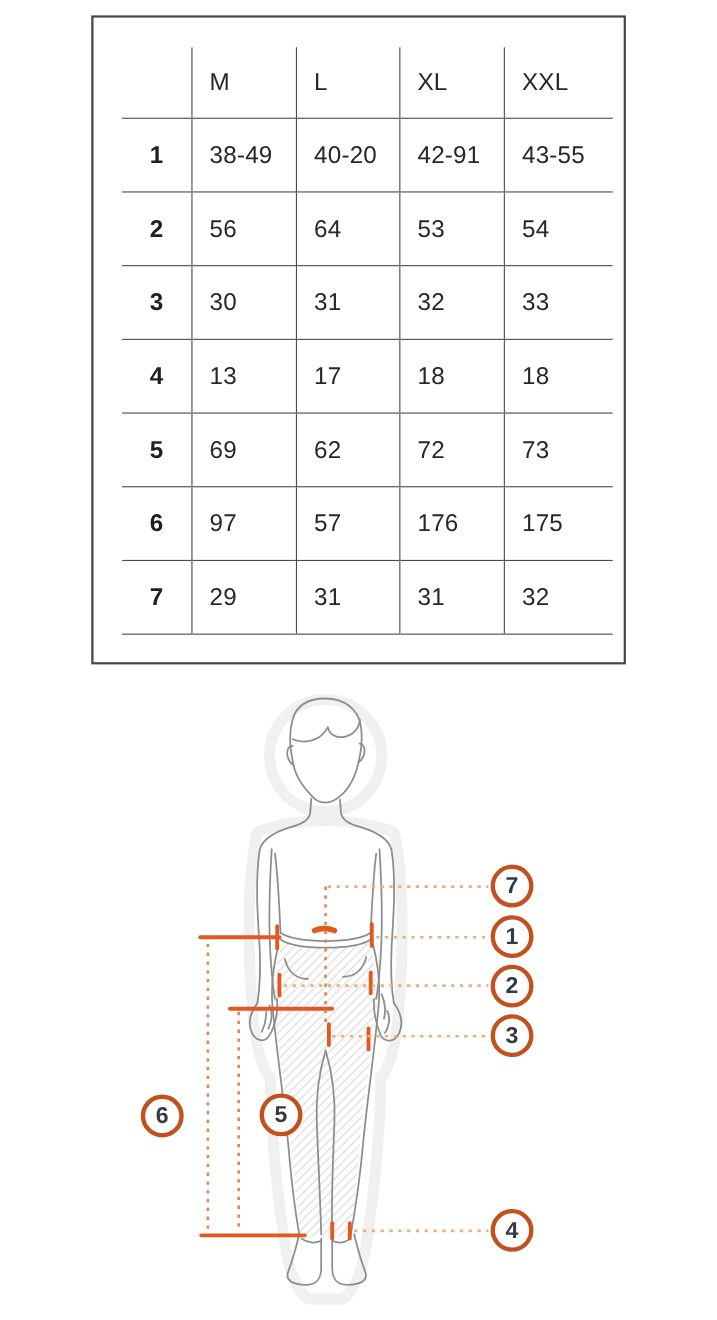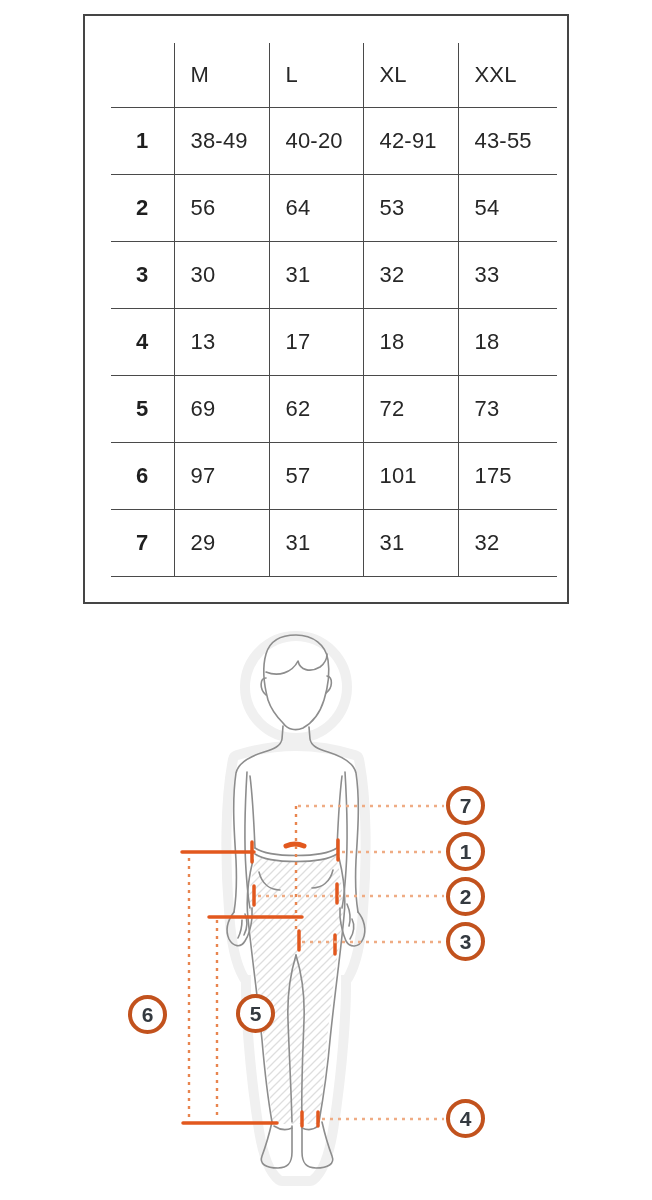--- a/index.html
+++ b/index.html
@@ -99,21 +99,21 @@
         <th>5</th>
         <td>69</td>
         <td>62</td>
         <td>72</td>
         <td>73</td>
       </tr>
       <tr>
         <th>6</th>
         <td>97</td>
         <td>57</td>
-        <td>101</td>
+        <td>176</td>
         <td>175</td>
       </tr>
       <tr>
         <th>7</th>
         <td>29</td>
         <td>31</td>
         <td>31</td>
         <td>32</td>
       </tr>
     </tbody>

